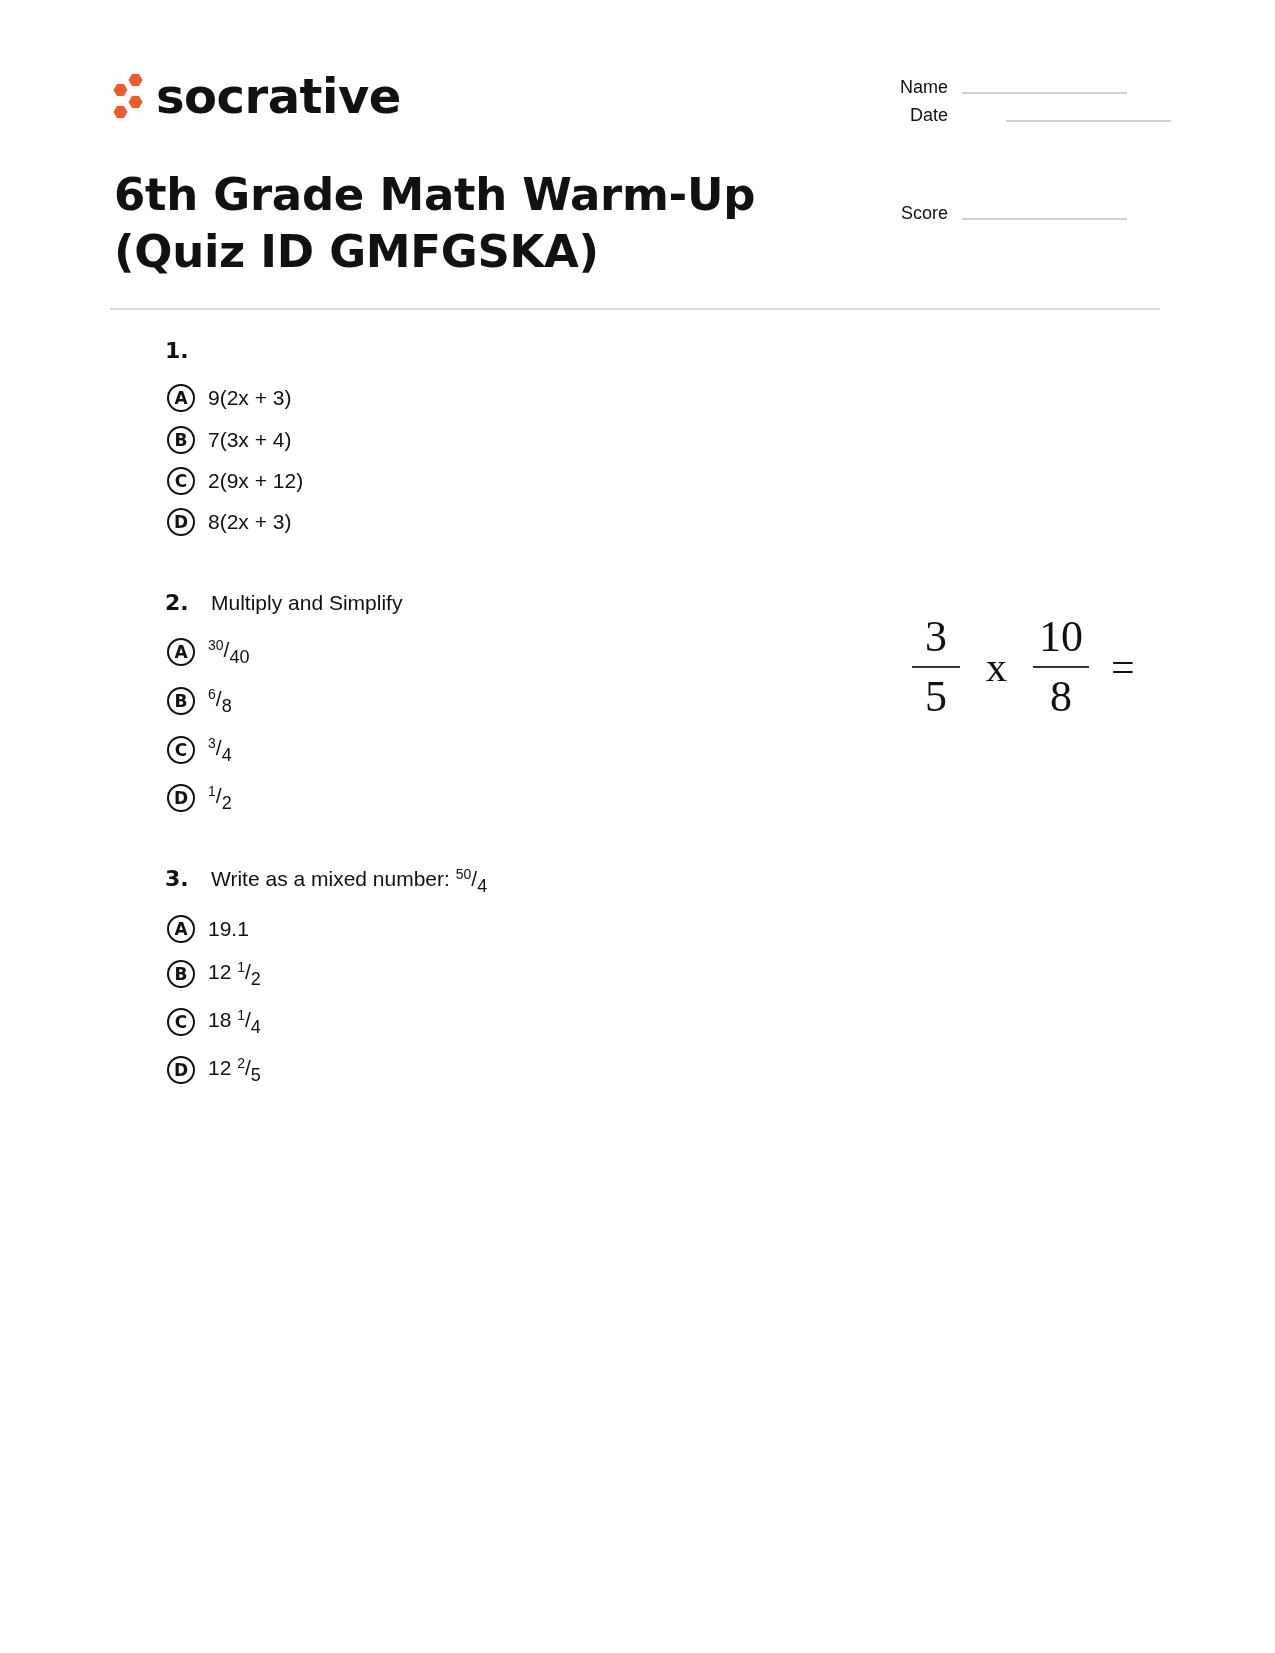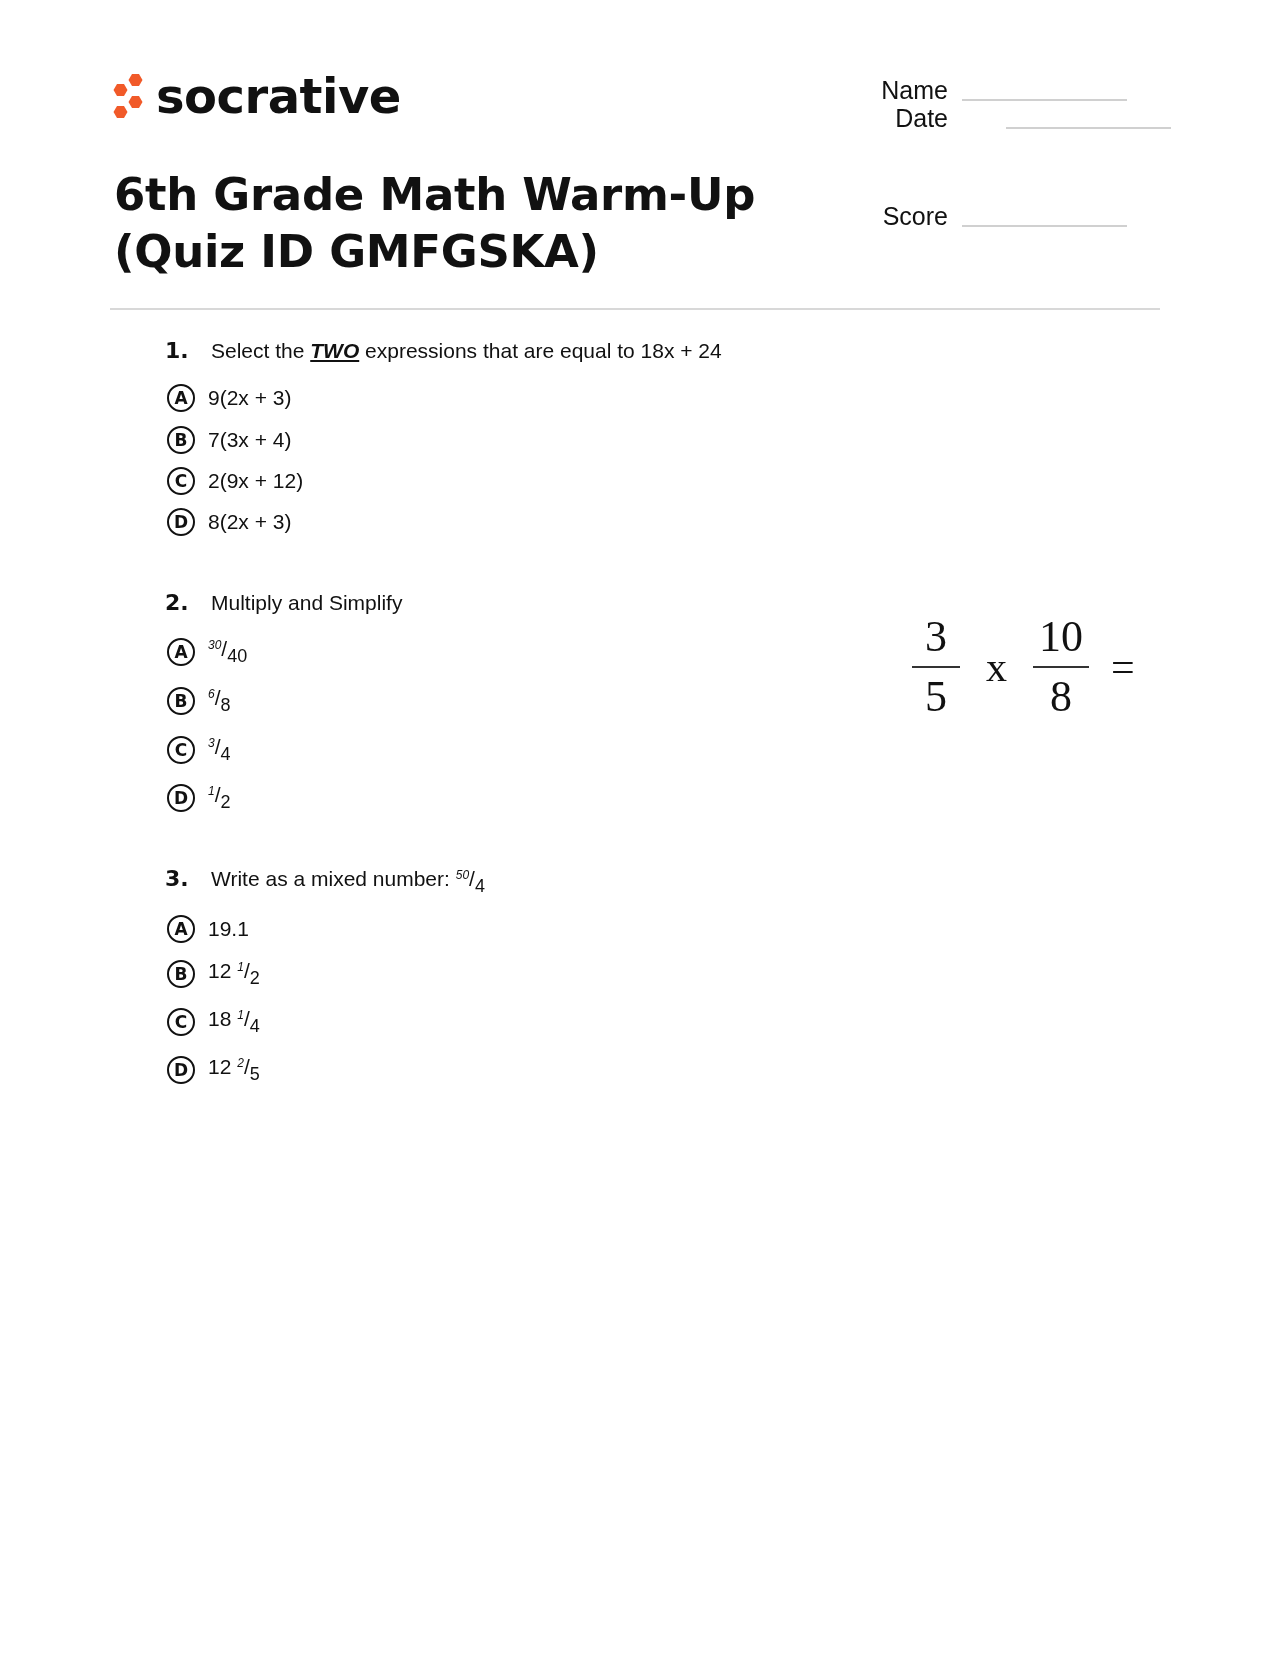--- a/index.html
+++ b/index.html
@@ -1,33 +1,33 @@
 <!DOCTYPE html>
 <html><head>
 <meta charset="utf-8">
 <style>
   html,body{margin:0;padding:0;background:#fff;}
   body{width:1275px;height:1653px;position:relative;font-family:"Liberation Sans",sans-serif;color:#111;overflow:hidden;}
   .logo{position:absolute;left:110px;top:72px;display:flex;align-items:center;}
   .logo svg{display:block;}
   .logo-text{font-family:"DejaVu Sans",sans-serif;font-size:48px;font-weight:bold;letter-spacing:-0.5px;margin-left:8px;color:#111;line-height:1;}
   .field{position:absolute;display:flex;align-items:flex-end;}
-  .field .lbl{font-size:25px;text-align:right;width:120px;margin-right:14px;line-height:1;}
+  .field .lbl{font-size:18px;text-align:right;width:120px;margin-right:14px;line-height:1;}
   .field .line{width:165px;border-bottom:2px solid #d0d0d0;height:0;margin-bottom:2px;}
   .title{position:absolute;left:114px;top:166px;width:760px;font-family:"DejaVu Sans",sans-serif;font-weight:bold;font-size:45px;line-height:57px;letter-spacing:-0.3px;margin:0;}
   .divider{position:absolute;left:110px;top:308px;width:1050px;height:0;border-top:2px solid #d8d8d8;}
   .question{position:absolute;left:165px;}
   .q-head{display:flex;align-items:baseline;height:36px;}
   .q-num{font-family:"DejaVu Sans",sans-serif;font-weight:bold;font-size:22px;width:46px;}
   .q-text{font-size:21px;}
   .q-text .em{font-weight:bold;font-style:italic;text-decoration:underline;}
   .opt{display:flex;align-items:center;margin-left:2px;}
   .bubble{width:28px;height:28px;border:2px solid #111;border-radius:50%;display:flex;align-items:center;justify-content:center;font-family:"DejaVu Sans",sans-serif;font-weight:bold;font-size:17px;box-sizing:border-box;margin-right:13px;}
   .opt-text{font-size:21px;}
-  sup.n{font-size:12px;vertical-align:7px;font-style:italic;}
+  sup.n{font-size:14px;vertical-align:7px;}
   sub.d{font-size:18px;vertical-align:-6px;}
   .slash{font-size:21px;}
   .img-eq{position:absolute;left:912px;top:612px;display:flex;align-items:center;font-family:"Liberation Serif",serif;color:#111;}
   .frac{display:flex;flex-direction:column;align-items:center;}
   .frac .num,.frac .den{font-size:44px;line-height:50px;}
   .frac .bar{width:48px;border-top:2px solid #333;margin:4px 0;}
   .frac.wide .bar{width:56px;}
   .op{font-size:42px;margin:0 26px;}
   .eq{font-size:42px;margin-left:22px;}
 </style>
@@ -58,21 +58,20 @@
   <span class="lbl">Score</span>
   <span class="line"></span>
 </div>
 
 <h1 class="title">6th Grade Math Warm-Up (Quiz ID GMFGSKA)</h1>
 <div class="divider"></div>
 
 <div class="question" style="top:338px;">
   <div class="q-head">
     <span class="q-num">1.</span>
-    <span class="q-text"><span>Select the </span><span class="em">TWO</span><span> expressions that are equal to 18x + 24</span></span>
   </div>
   <div class="opt" style="margin-top:4px;height:40px;">
     <span class="bubble">A</span>
     <span class="opt-text">9(2x + 3)</span>
   </div>
   <div class="opt" style="height:43px;">
     <span class="bubble">B</span>
     <span class="opt-text">7(3x + 4)</span>
   </div>
   <div class="opt" style="height:40px;">

